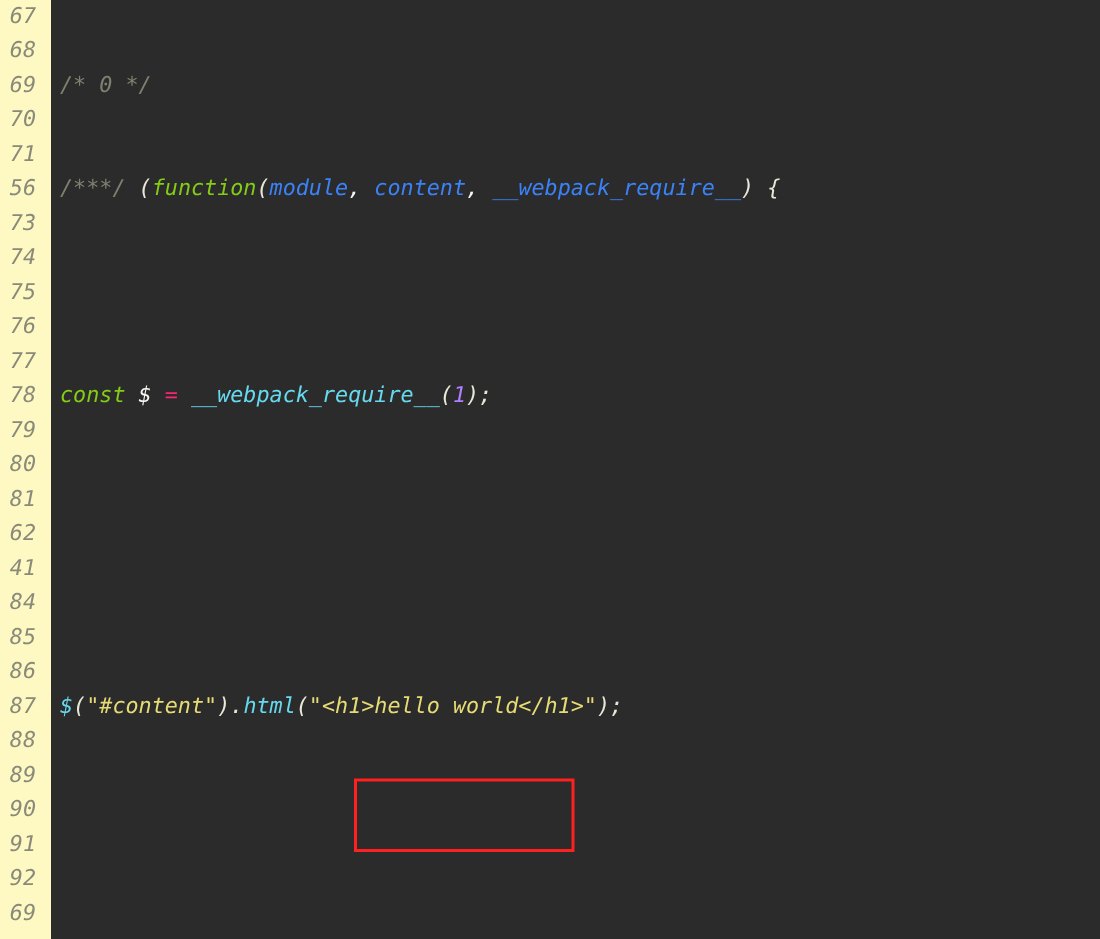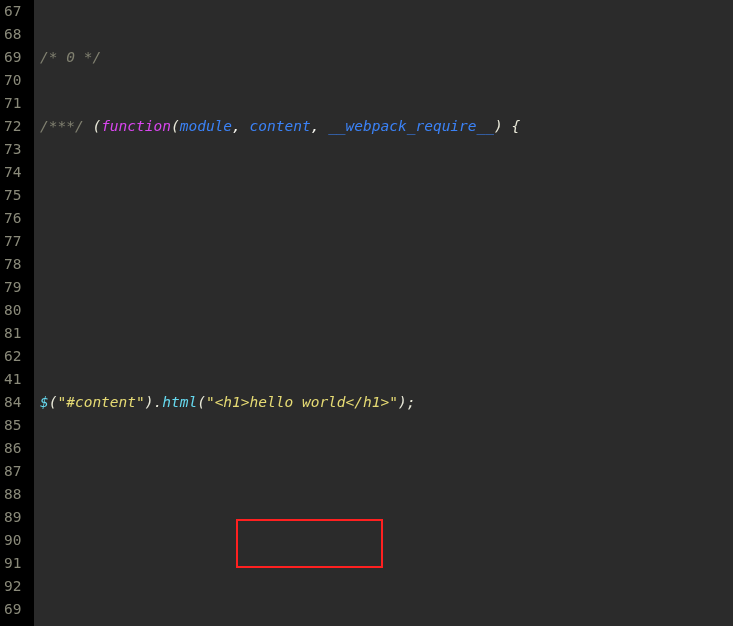--- a/index.html
+++ b/index.html
@@ -10,36 +10,38 @@
     line-height: 23px;
     overflow: hidden;
     width: 733px;
     height: 626px;
   }
   .editor {
     display: flex;
     height: 100%;
   }
   .gutter {
-    background: #000000;
+    background: #fef9c3;
     color: #8a8a7a;
+    text-align: right;
     padding: 0 10px 0 4px;
     user-select: none;
+    font-style: italic;
     min-width: 34px;
   }
   .code {
     padding: 0 6px;
     color: #d0d0c0;
     white-space: pre;
     position: relative;
   }
   .line { height: 23px; }
   .tok-comment { color: #808070; font-style: italic; }
   .tok-paren { color: #e8e8d8; font-style: italic; }
-  .tok-keyword2 { color: #d946ef; font-style: italic; }
+  .tok-keyword2 { color: #84cc16; font-style: italic; }
   .tok-ident { color: #66d9ef; font-style: italic; }
   .tok-param { color: #3b82f6; font-style: italic; }
   .tok-op { color: #f92672; font-style: italic; }
   .tok-num { color: #ae81ff; font-style: italic; }
   .tok-string { color: #e6db74; font-style: italic; }
   .tok-white { color: #f8f8f2; font-style: italic; }
   .highlight-box {
     position: absolute;
     border: 2px solid #ff2020;
     pointer-events: none;
@@ -48,21 +50,21 @@
 </head>
 <body>
 
 <div class="editor">
   <div class="gutter">
     <div class="line">67</div>
     <div class="line">68</div>
     <div class="line">69</div>
     <div class="line">70</div>
     <div class="line">71</div>
-    <div class="line">72</div>
+    <div class="line">56</div>
     <div class="line">73</div>
     <div class="line">74</div>
     <div class="line">75</div>
     <div class="line">76</div>
     <div class="line">77</div>
     <div class="line">78</div>
     <div class="line">79</div>
     <div class="line">80</div>
     <div class="line">81</div>
     <div class="line">62</div>
@@ -76,20 +78,21 @@
     <div class="line">90</div>
     <div class="line">91</div>
     <div class="line">92</div>
     <div class="line">69</div>
   </div>
 
   <div class="code">
     <div class="line"><span class="tok-comment">/* 0 */</span></div>
     <div class="line"><span class="tok-comment">/***/</span><span class="tok-paren"> (</span><span class="tok-keyword2">function</span><span class="tok-paren">(</span><span class="tok-param">module</span><span class="tok-white">, </span><span class="tok-param">content</span><span class="tok-white">, </span><span class="tok-param">__webpack_require__</span><span class="tok-paren">) {</span></div>
     <div class="line"></div>
+    <div class="line"><span class="tok-keyword2">const</span><span> </span><span class="tok-white">$</span><span> </span><span class="tok-op">=</span><span> </span><span class="tok-ident">__webpack_require__</span><span class="tok-paren">(</span><span class="tok-num">1</span><span class="tok-paren">);</span></div>
     <div class="line"></div>
     <div class="line"></div>
     <div class="line"><span class="tok-ident">$</span><span class="tok-paren">(</span><span class="tok-string">"#content"</span><span class="tok-paren">).</span><span class="tok-ident">html</span><span class="tok-paren">(</span><span class="tok-string">"&lt;h1&gt;hello world&lt;/h1&gt;"</span><span class="tok-paren">);</span></div>
     <div class="line"></div>
     
     
     
     
     
     

